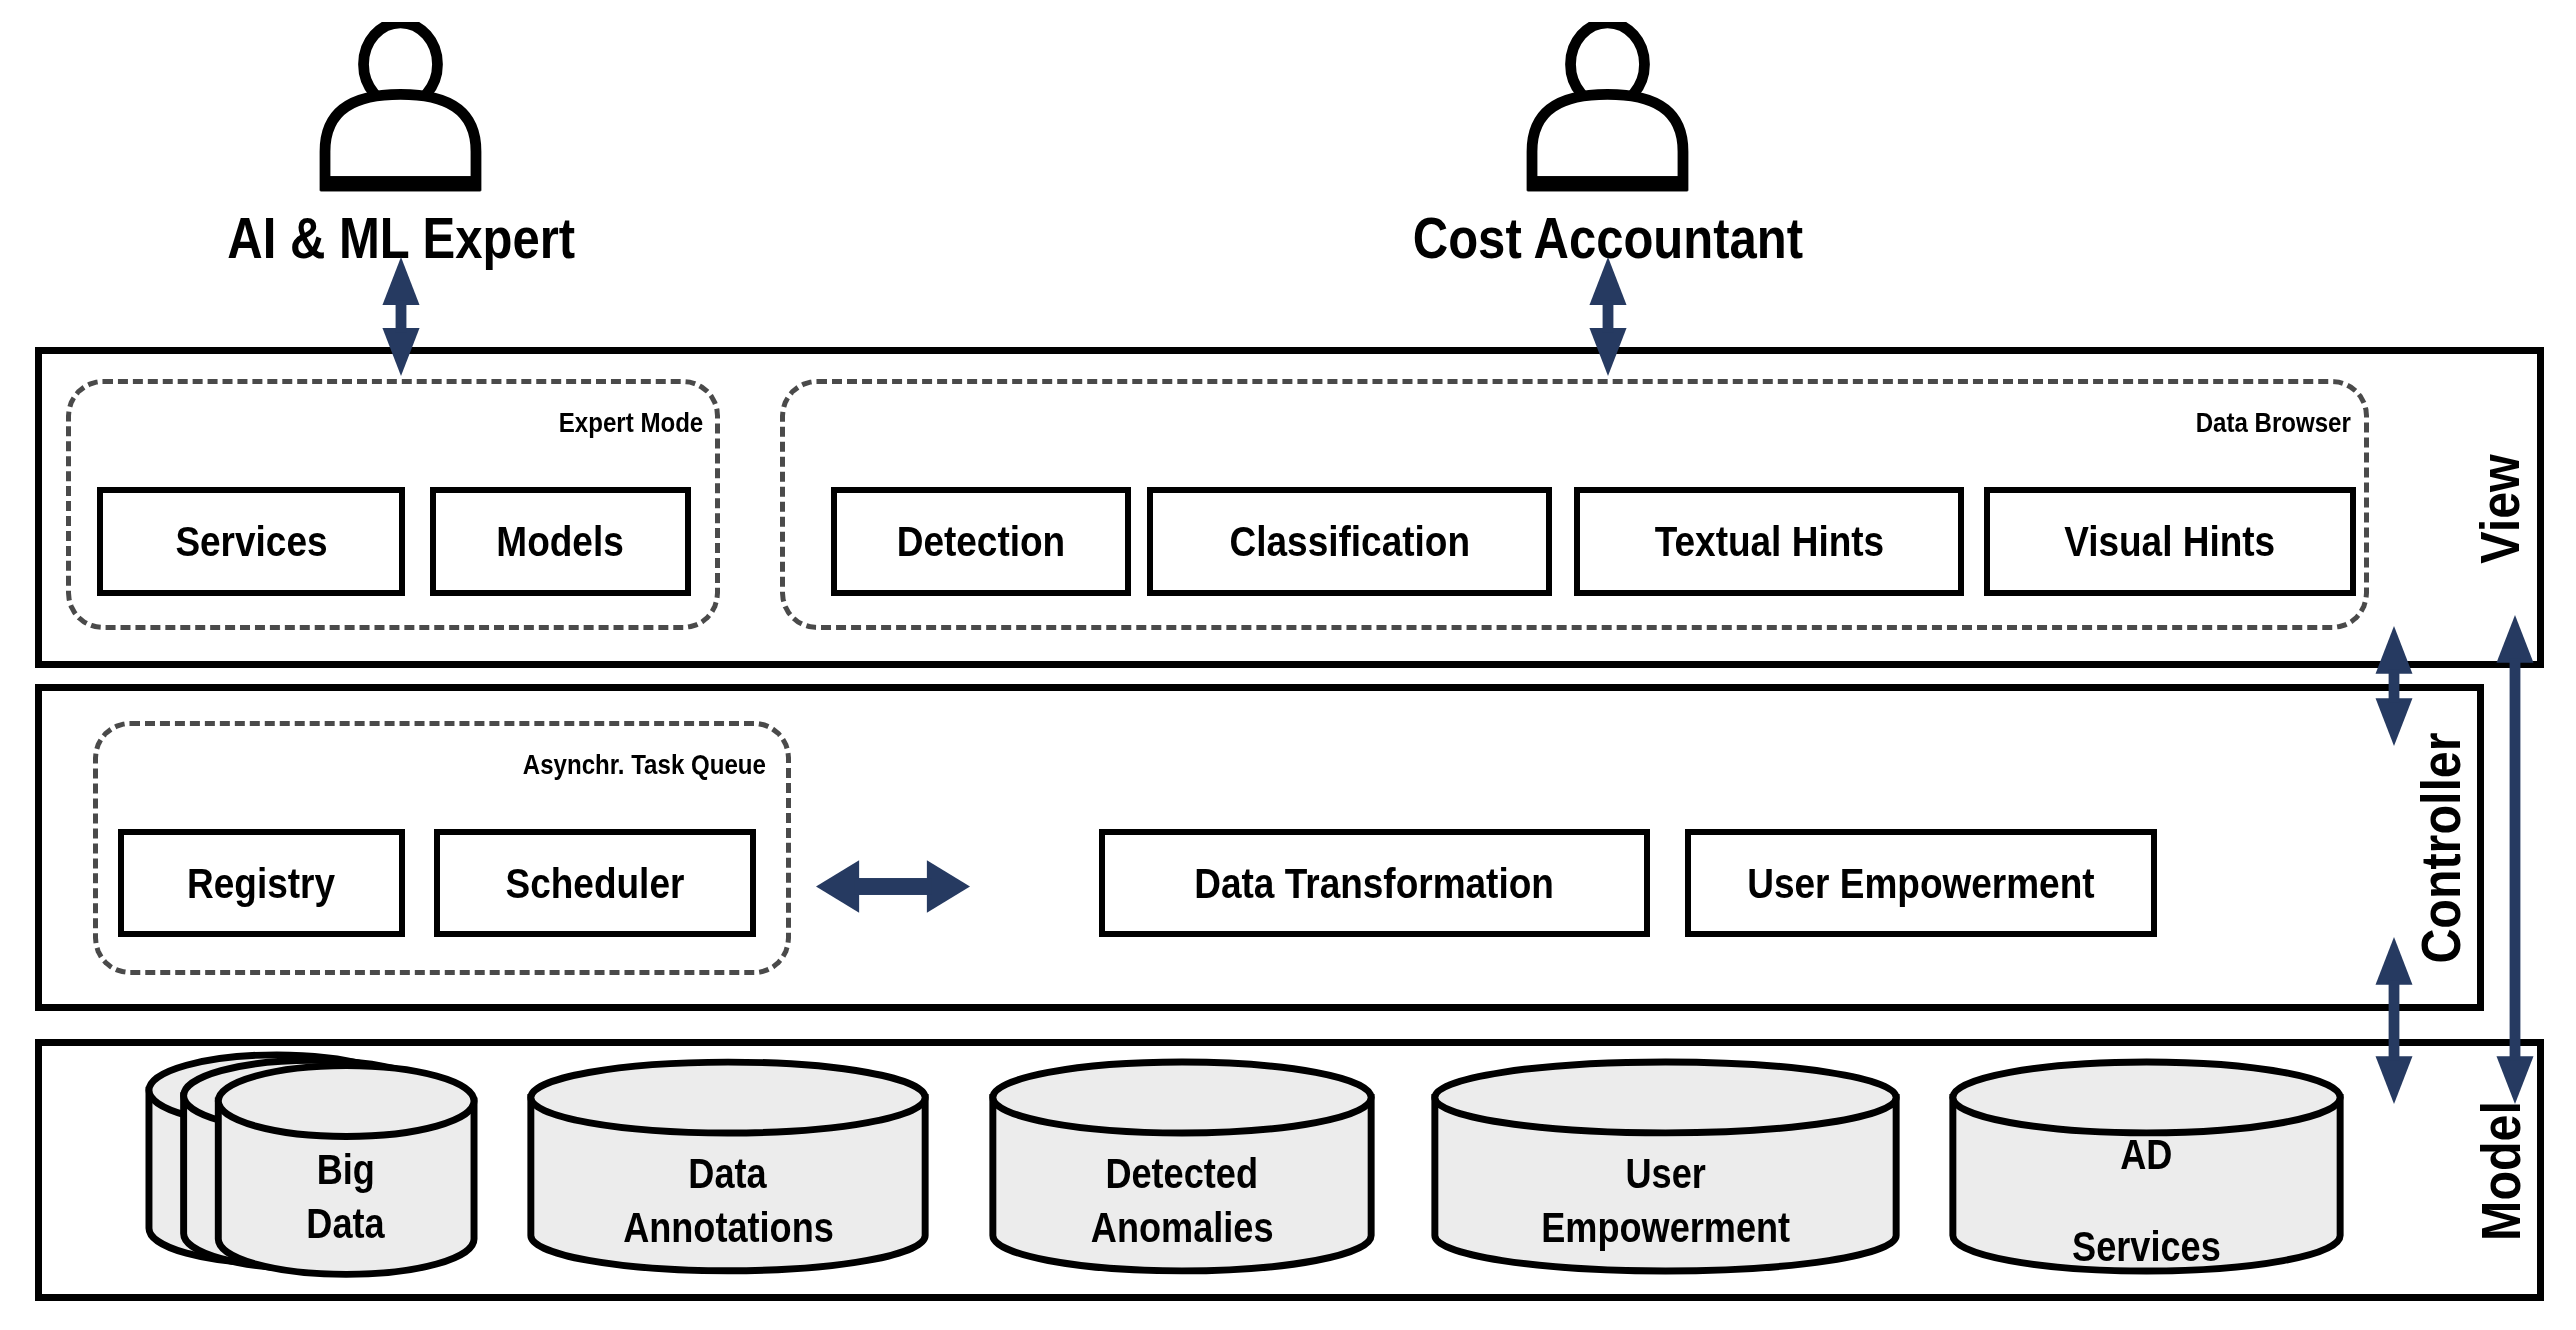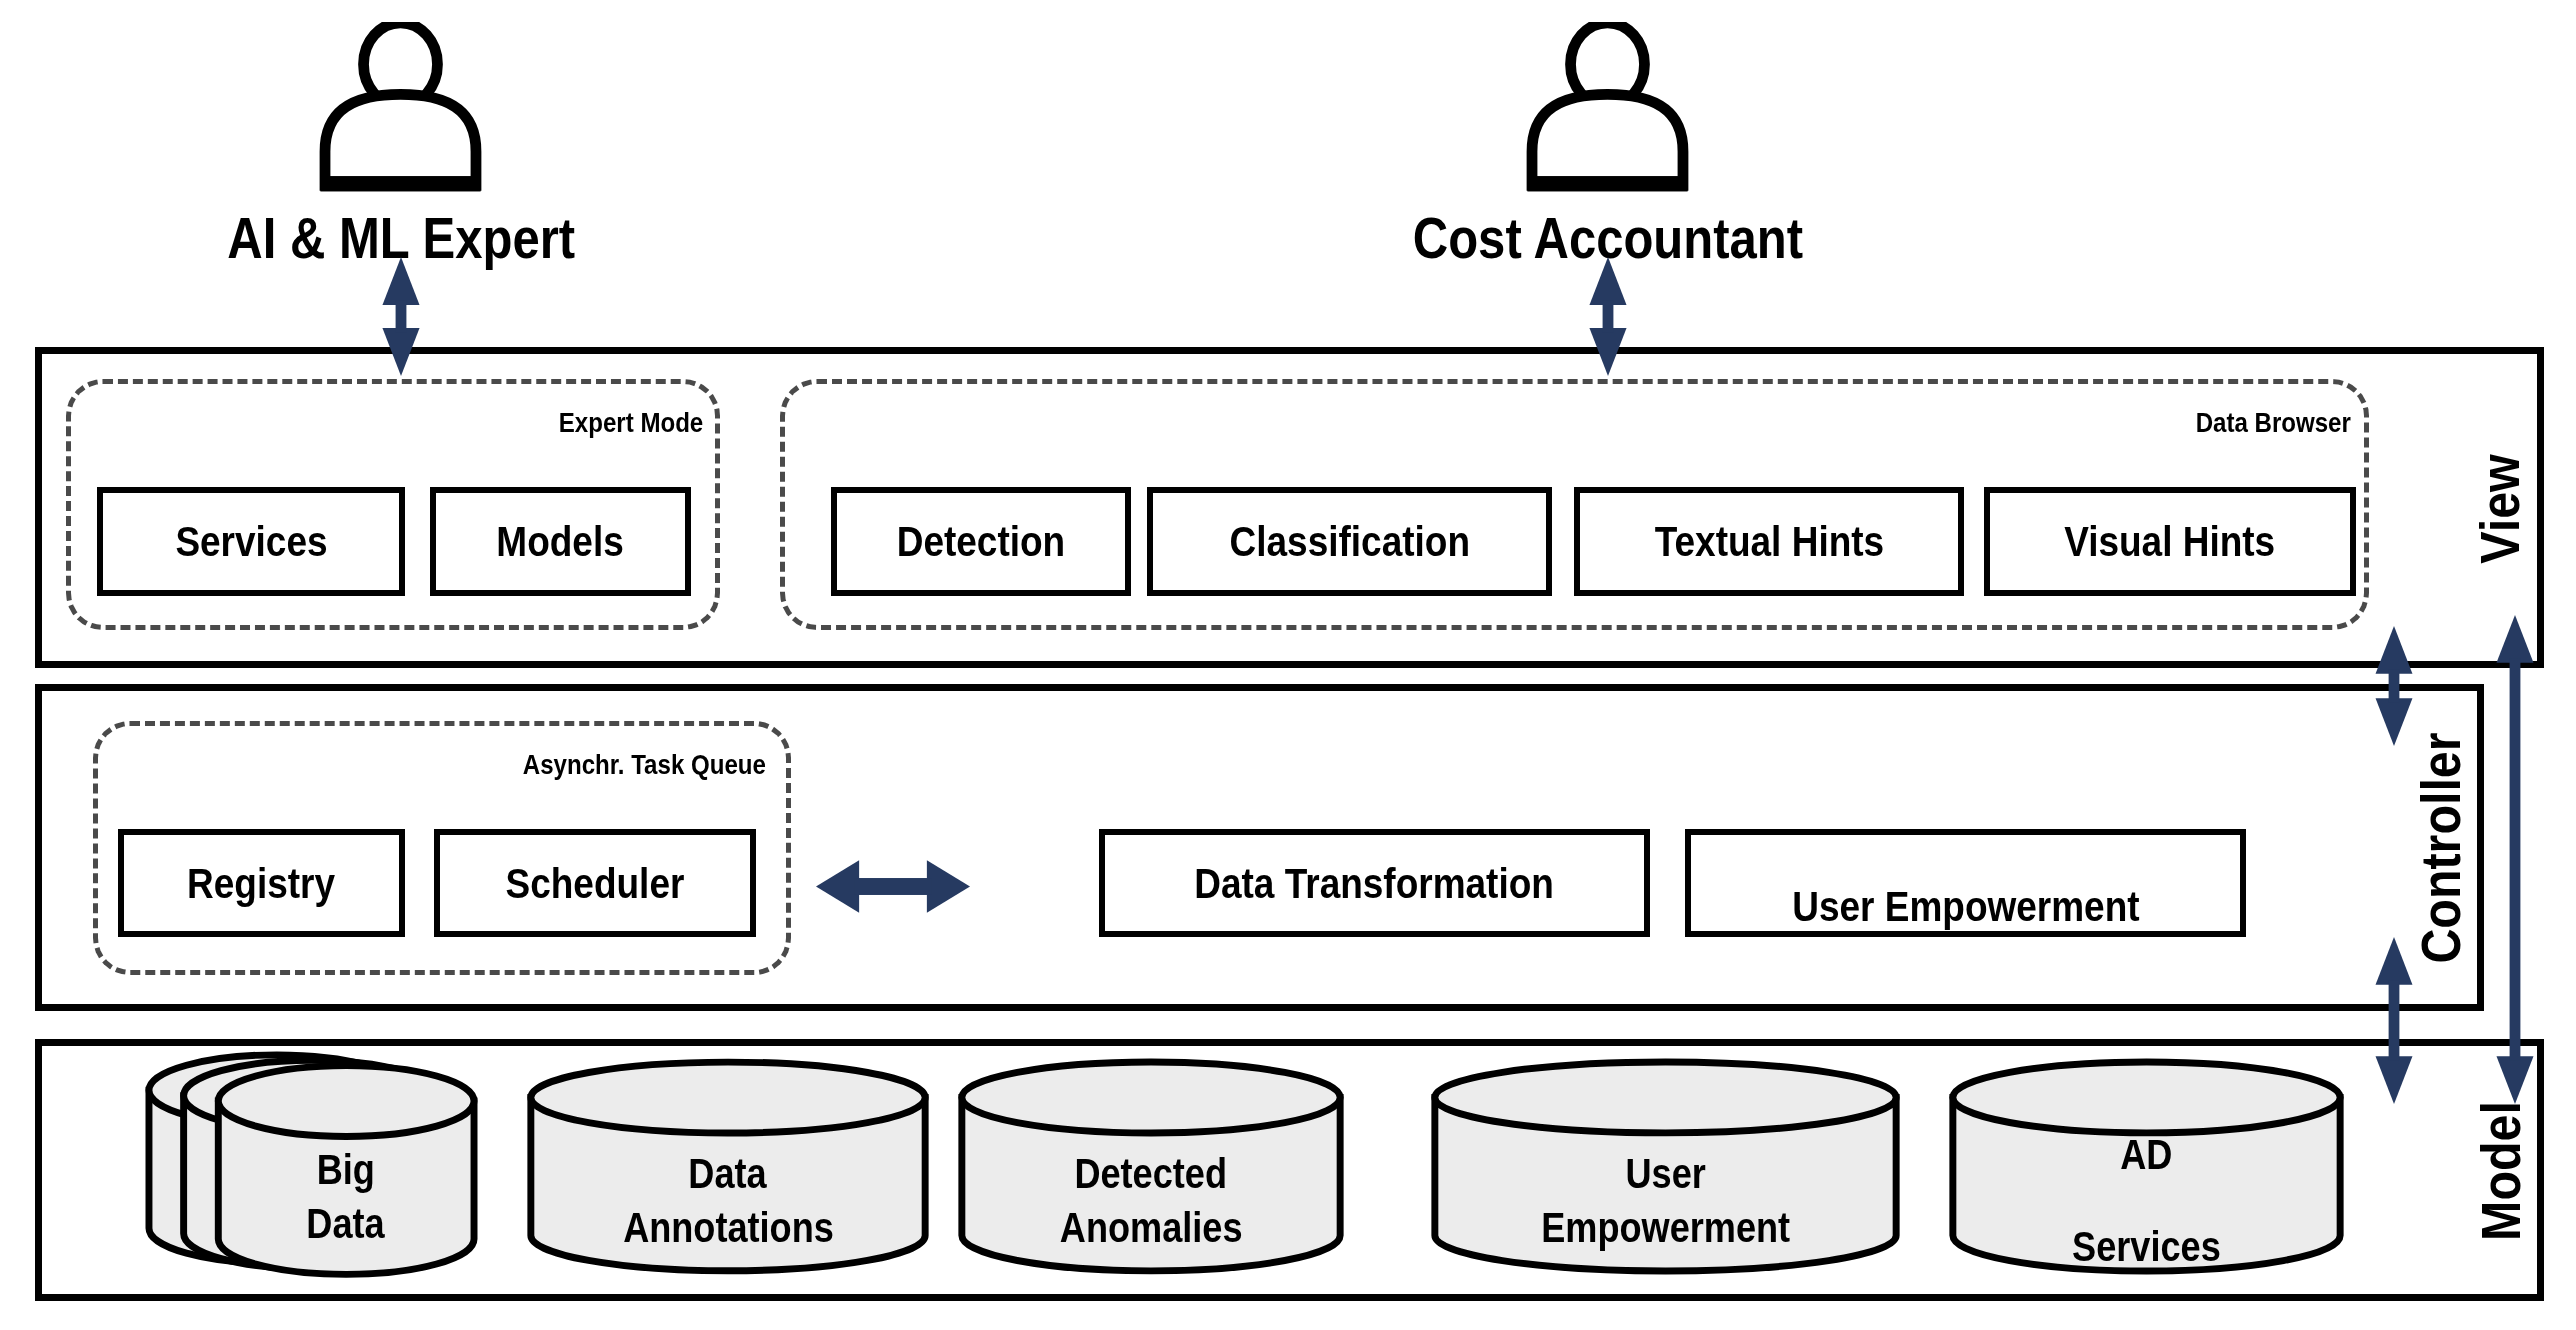--- a/index.html
+++ b/index.html
@@ -122,21 +122,21 @@
     <div class="node" style="left:76px;top:138px;width:287px;height:108px;">
       <span class="cond">Registry</span>
     </div>
     <div class="node" style="left:392px;top:138px;width:322px;height:108px;">
       <span class="cond">Scheduler</span>
     </div>
 
     <div class="node" style="left:1057px;top:138px;width:551px;height:108px;">
       <span class="cond">Data Transformation</span>
     </div>
-    <div class="node" style="left:1643px;top:138px;width:561px;height:108px;align-items:flex-end;">
+    <div class="node" style="left:1643px;top:138px;width:472px;height:108px;">
       <span class="cond">User Empowerment</span>
     </div>
 
     <div class="layer-lbl" style="left:2237px;top:124px;width:324px;height:65px;">
       <span class="rot">Controller</span>
     </div>
   </div>
 
   <div class="layer layer-model">
 
@@ -165,21 +165,21 @@
       <svg width="402" height="220" viewBox="0 0 522 285">
         <path class="cyl-shape" d="M5,51 L5,230 A256,46 0 0 0 517,230 L517,51 Z"></path>
         <ellipse class="cyl-shape" cx="261" cy="51" rx="256" ry="46"></ellipse>
       </svg>
       <div class="cyl-lbl" style="left:0;top:74px;width:402px;height:139px;">
         <span class="cond">Data</span>
         <span class="cond">Annotations</span>
       </div>
     </div>
 
-    <div class="db" style="left:916px;top:11.6px;width:304px;height:220px;padding-left:20px;">
+    <div class="db" style="left:947px;top:11.6px;width:304px;height:220px;padding-left:20px;">
       <svg width="386" height="220" viewBox="0 0 501 285">
         <path class="cyl-shape" d="M5,51 L5,230 A245.5,46 0 0 0 496,230 L496,51 Z"></path>
         <ellipse class="cyl-shape" cx="250.5" cy="51" rx="245.5" ry="46"></ellipse>
       </svg>
       <div class="cyl-lbl" style="left:0;top:74px;width:386px;height:139px;">
         <span class="cond">Detected</span>
         <span class="cond">Anomalies</span>
       </div>
     </div>
 

